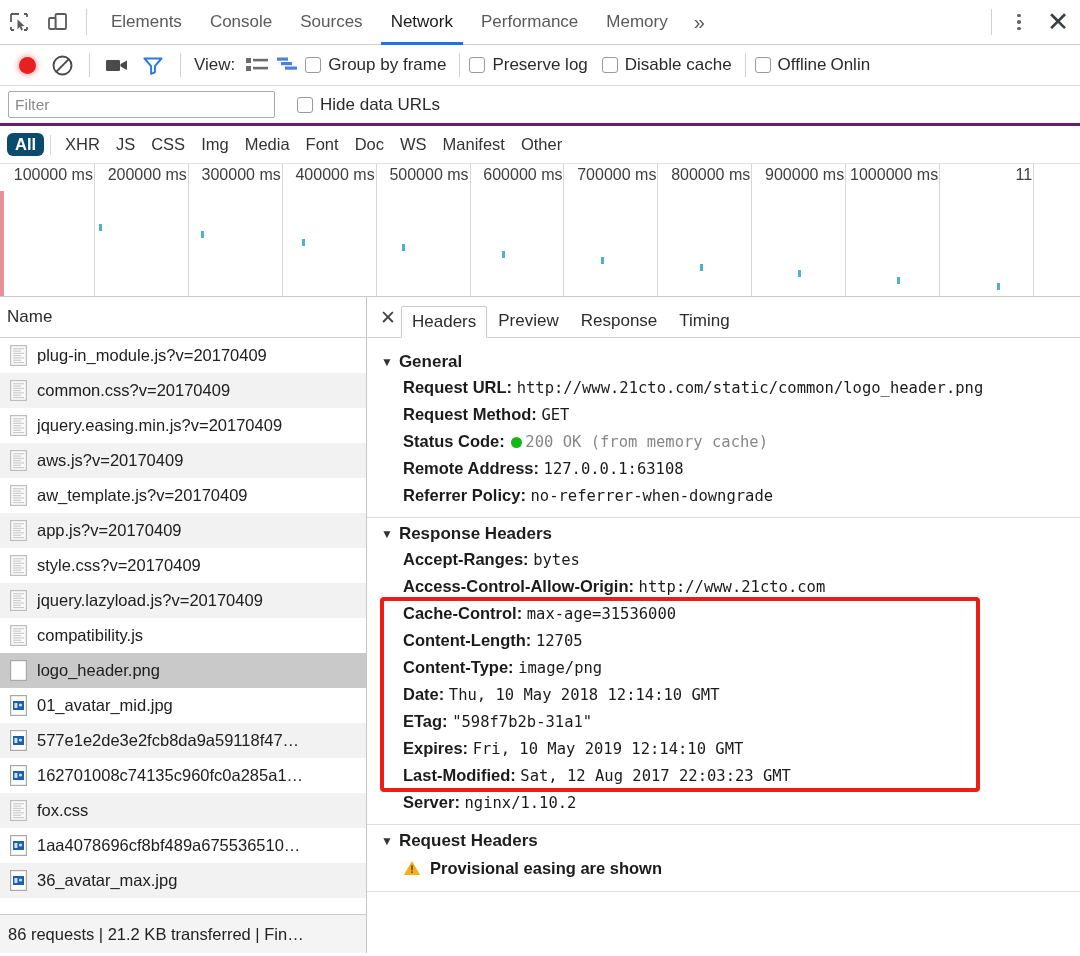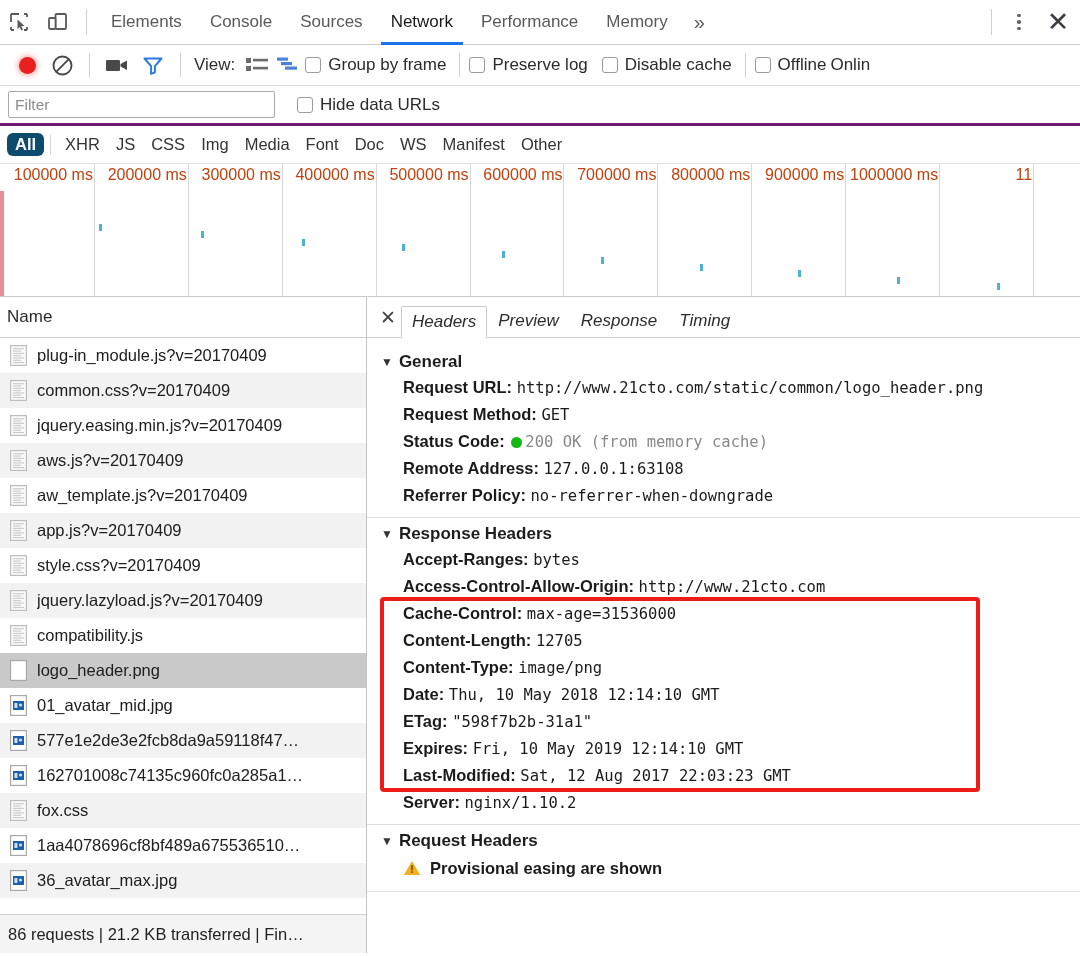--- a/index.html
+++ b/index.html
@@ -106,21 +106,21 @@
   
   .overview {
     height: 133px; position: relative; background: #fff;
     border-bottom: 1px solid #c9c9c9; overflow: hidden;
   }
   .ov-tick {
     position: absolute; top: 0; height: 133px;
     border-left: 1px solid #d8d8d8;
   }
   .ov-ticklabel {
-    position: absolute; top: 2px; font-size: 16px; color: #c2410c;
+    position: absolute; top: 2px; font-size: 16px; color: #404040;
     white-space: nowrap; transform: translateX(-100%); padding-right: 1px;
   }
   .ov-band {
     position: absolute; left: 0; top: 27px; width: 4px; height: 106px;
     background: #e4909a;
   }
   .ov-dot {
     position: absolute; width: 3px; height: 7px; background: #4cb2d4;
   }
 
@@ -159,21 +159,20 @@
   }
   .rp-close {
     width: 26px; height: 40px; display: flex; align-items: center;
     justify-content: center; font-size: 19px; color: #444; cursor: pointer;
     font-weight: 300;
   }
   .rp-tab {
     font-size: 17px; color: #2c2c2c; padding: 0 10px; height: 32px;
     display: flex; align-items: center; cursor: pointer; white-space: nowrap;
     border: 1px solid transparent;
-    font-style: italic;
   }
   .rp-tab.selected {
     border: 1px solid #c9c9c9; border-bottom-color: #fff;
     background: #fff; border-radius: 2px 2px 0 0; margin-bottom: -1px;
   }
   .rp-body { flex: 1; overflow: hidden; position: relative; padding-top: 8px; }
   .sec {
     border-bottom: 1px solid #dedede; padding: 6px 0 8px 14px;
   }
   .sec-title {

